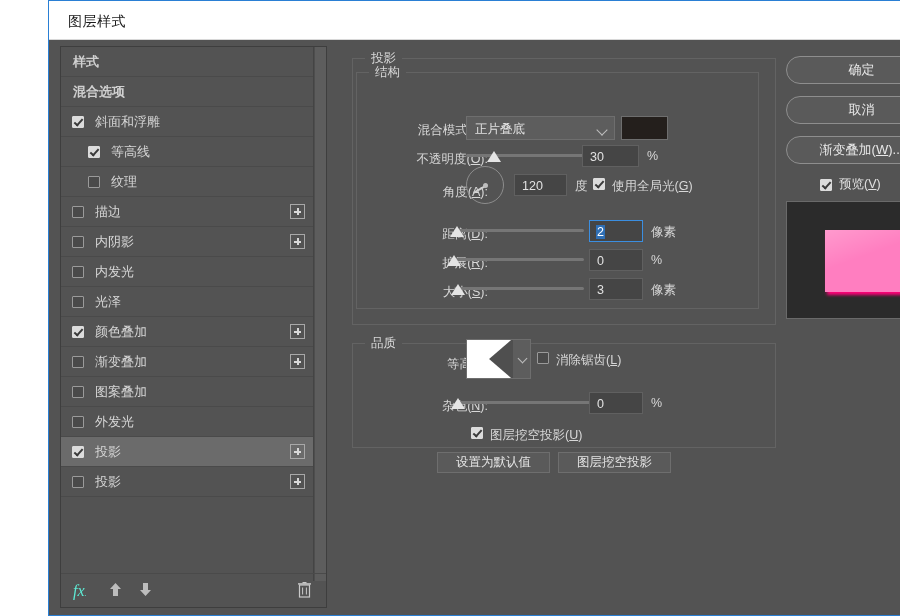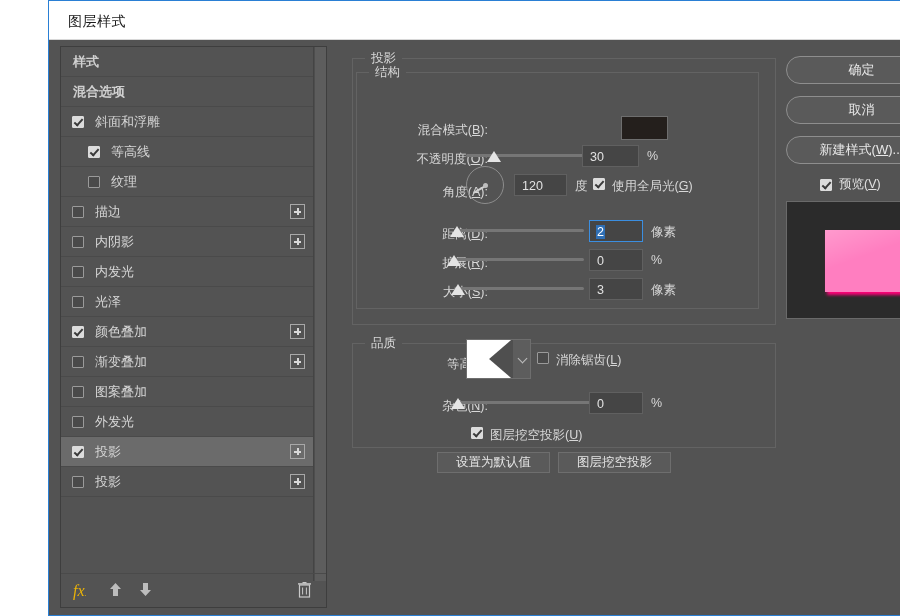--- a/index.html
+++ b/index.html
@@ -123,21 +123,21 @@
     background: #5d5d5d;
   }
   .styles-toolbar {
     position: absolute; left: 0; bottom: 0;
     width: 265px; height: 34px;
     border-top: 1px solid #4a4a4a;
     box-sizing: border-box;
   }
   .tb-icon {
     position: absolute; top: 8px;
-    color: #eab308;
+    color: #5eead4;
     cursor: pointer;
     font-size: 15px;
     line-height: 18px;
   }
   .fx-icon { left: 12px; font-style: italic; font-family: "Liberation Serif", serif; font-size: 16px; }
   .up-icon { left: 48px; }
   .down-icon { left: 78px; }
   .trash-icon { right: 14px; top: 7px; }
 
   
@@ -472,20 +472,24 @@
         <div class="group-title">投影</div>
       </div>
 
       <div class="group" id="grp-structure">
         <div class="group-title">结构</div>
       </div>
 
       <div class="row-label" style="left:46px; top:76px; width:100px;">
         <span>混合模式(</span><span class="ul">B</span><span>):</span>
       </div>
+      <div class="select" style="left:124px; top:70px; width:149px; height:24px;">
+        <div class="sel-text">正片叠底</div>
+        <div class="caret"></div>
+      </div>
       <div class="swatch" id="blend-color" style="left: 279px; top: 70px; width: 47px; height: 24px; background: rgb(36, 31, 28);"></div>
 
       <div class="row-label" style="left:46px; top:105px; width:100px;">
         <span>不透明度(</span><span class="ul">O</span><span>):</span>
       </div>
       <div class="slider" id="sld-opacity" style="left:124px; top:102px; width:140px;">
         <div class="track" style="width:140px;"></div>
         <div class="knob" style="left: 21px;"></div>
       </div>
       <div class="numfield" style="left:240px; top:99px; width:57px; height:22px;">
@@ -591,21 +595,21 @@
     </div>
 
     <div class="right-panel">
       <div class="rbtn" style="top:10px;">
         <span>确定</span>
       </div>
       <div class="rbtn" style="top:50px;">
         <span>取消</span>
       </div>
       <div class="rbtn" style="top:90px;">
-        <span><span>新建样式(</span><span class="ul">W</span><span>)...</span></span>
+        <span><span>渐变叠加(</span><span class="ul">W</span><span>)...</span></span>
       </div>
       <div class="preview-wrap">
         <div class="ck checked" style="position:relative; left:0; top:0;"></div>
         <div class="preview-label">
           <span>预览(</span><span class="ul">V</span><span>)</span>
         </div>
       </div>
       <div class="thumb" style="background: rgb(43, 43, 43);">
         <div class="square" style="background: rgb(255, 126, 192); box-shadow: rgb(255, 0, 120) 2px 3px 3px;"></div>
       </div>

